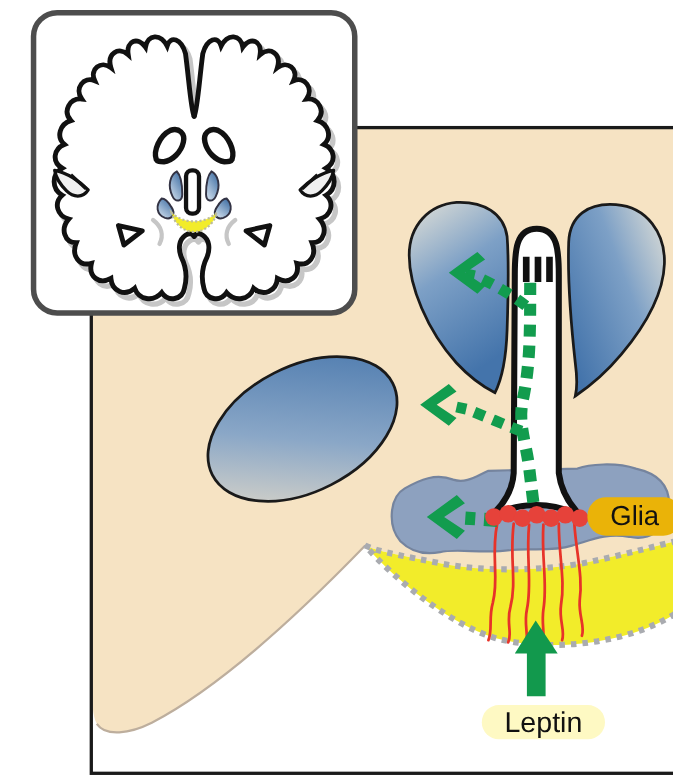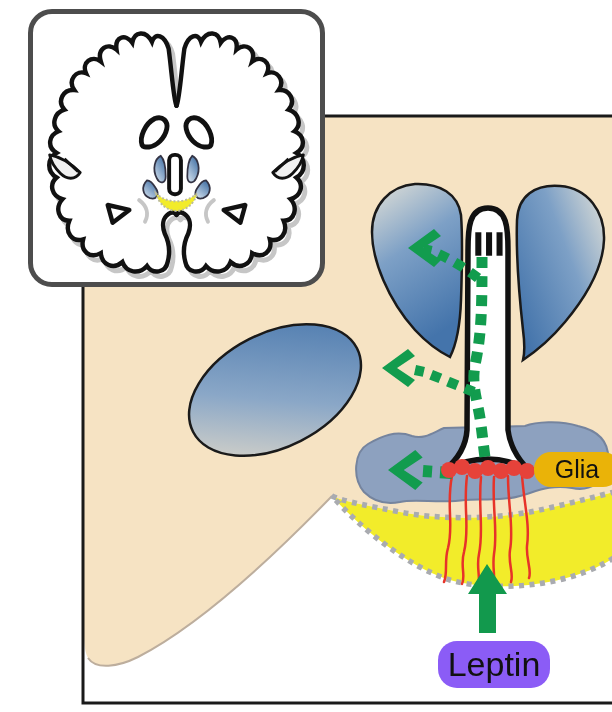--- a/index.html
+++ b/index.html
@@ -6,22 +6,22 @@
   #figure{position:relative;width:612px;height:712px;background:#ffffff;overflow:hidden;
           font-family:"Liberation Sans",sans-serif;margin-left:20px;}
   #main-panel{position:absolute;left:60px;top:113px;width:546px;height:594px;}
   #inset{position:absolute;left:8px;top:9px;width:297px;height:278px;box-sizing:border-box;
          background:#ffffff;border:5px solid #4d4d4d;border-radius:24px;}
   #inset svg{display:block;width:100%;height:100%;}
   .pill{position:absolute;display:flex;align-items:center;justify-content:center;
         color:#111111;font-weight:400;}
   #glia-pill{left:514px;top:452px;width:86px;height:35px;background:#eab308;border-radius:17px;
              font-size:25px;}
-  #leptin-pill{left:418px;top:641px;width:112px;height:47px;background:#8b5cf6;border-radius:19px;
-               font-size:34px;}
+  #leptin-pill{left:418px;top:641px;width:112px;height:31px;background:#fef9c3;border-radius:19px;
+               font-size:26px;}
 </style>
 </head>
 <body>
 
 <div id="figure">
 
   <svg id="main-panel" viewBox="60 113 546 594">
     <defs>
       <linearGradient id="gradDropL" x1="0" y1="0" x2="0.35" y2="1">
         <stop offset="0" stop-color="#e2e1d8"></stop>

